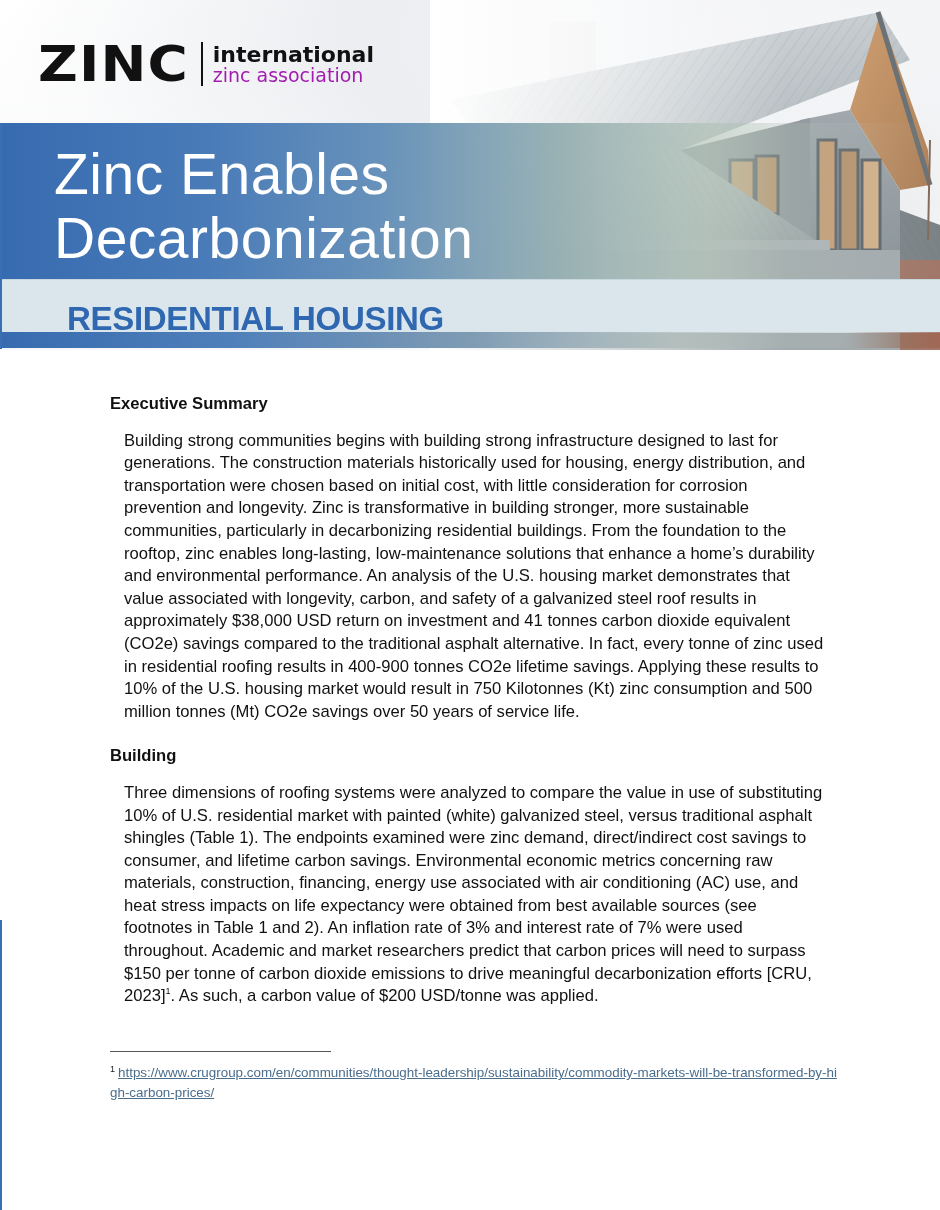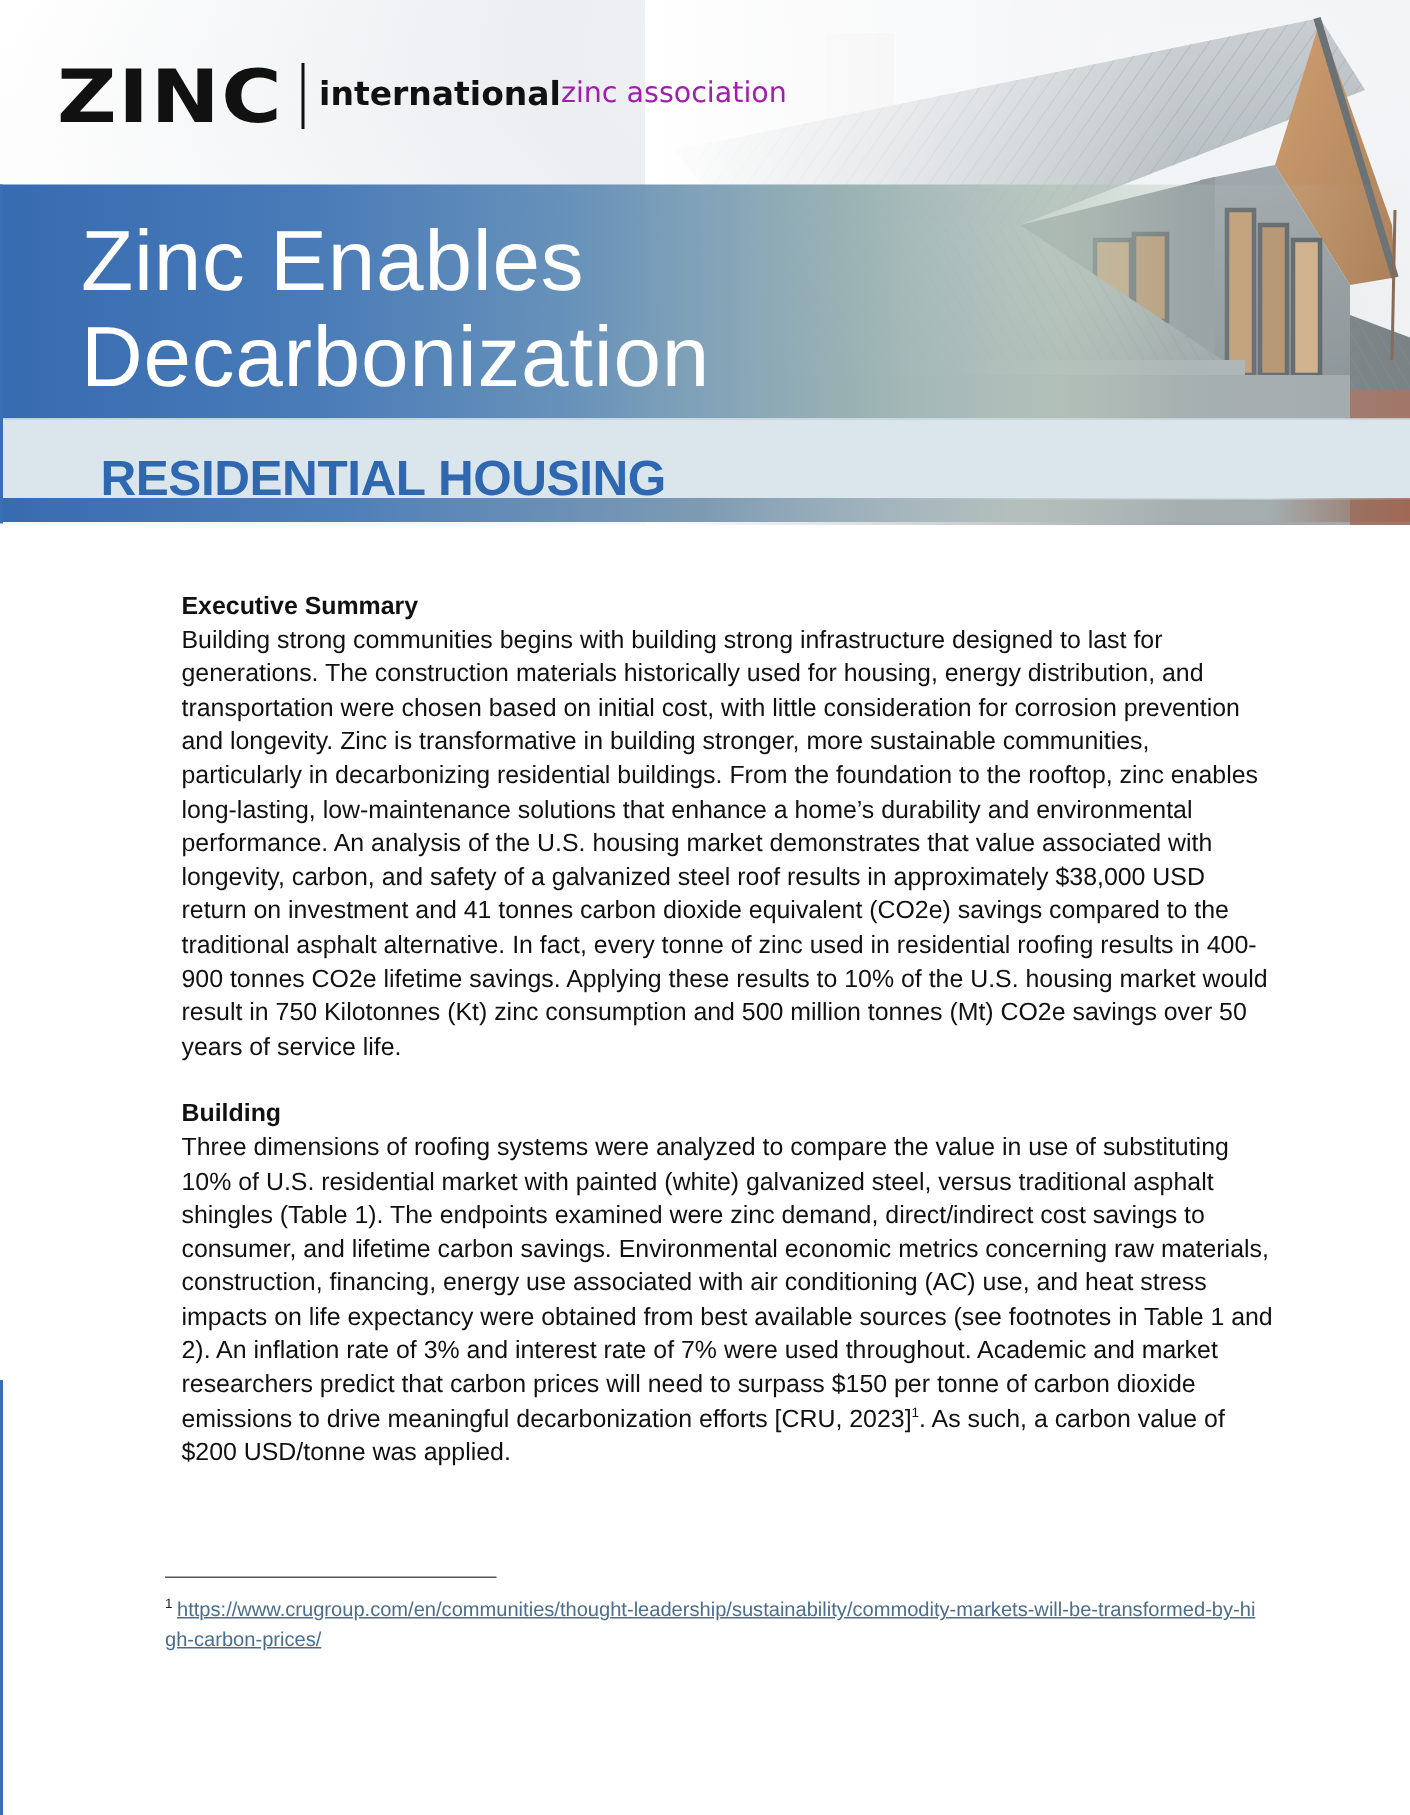--- a/index.html
+++ b/index.html
@@ -61,21 +61,21 @@
     margin-right: 28px;
   }
   .logo-divider {
     width: 2px;
     height: 44px;
     background: #111111;
     margin-right: 10px;
   }
   .logo-text {
     display: flex;
-    flex-direction: row;
+    flex-direction: column;
     line-height: 1.0;
   }
   .logo-text .l1 {
     font-family: "DejaVu Sans", sans-serif;
     font-weight: bold;
     font-size: 22px;
     color: #111;
   }
   .logo-text .l2 {
     font-family: "DejaVu Sans", sans-serif;
@@ -145,35 +145,35 @@
   .edge-accent {
     position: absolute;
     left: 0;
     width: 2px;
     background: #3a6fb5;
   }
 
   
   .content {
     position: absolute;
-    left: 121px; top: 393px;
+    left: 110px; top: 393px;
     width: 730px;
     font-family: "Liberation Sans", sans-serif;
     font-size: 16.6px;
     line-height: 22.6px;
     color: #111111;
   }
   .section-heading {
     font-weight: bold;
     margin: 0;
     font-size: 16.6px;
     line-height: 22.6px;
   }
   .section-body {
-    margin: 0;
+    margin: 14px;
   }
   .section + .section {
     margin-top: 22px;
   }
   sup.fnref {
     font-size: 9px;
     vertical-align: super;
     line-height: 0;
   }
 

